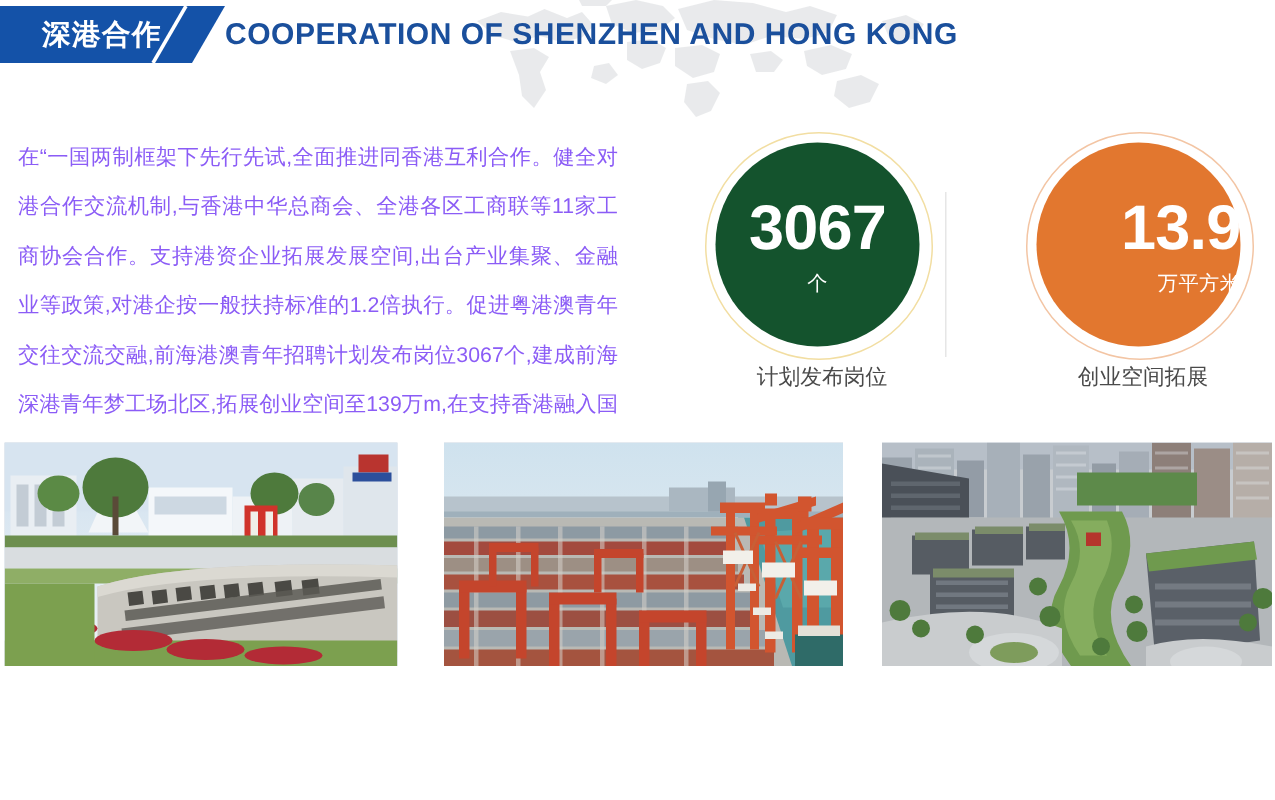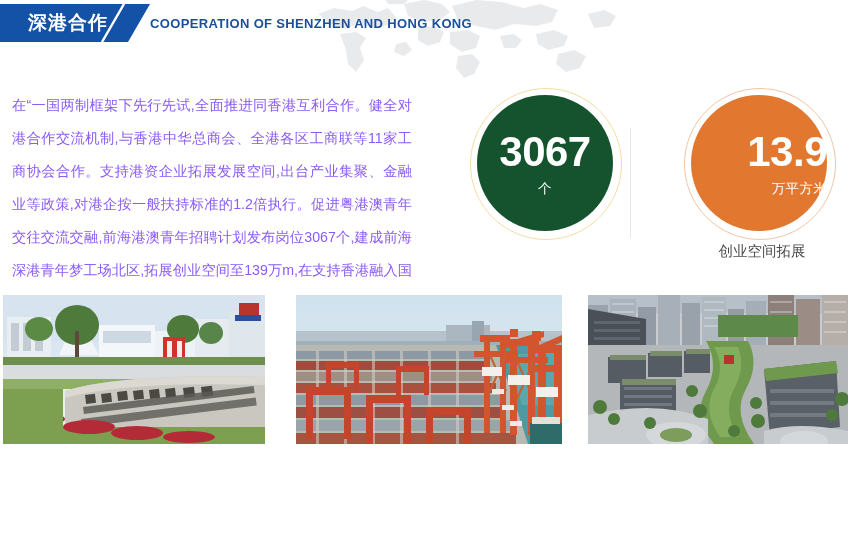--- a/index.html
+++ b/index.html
@@ -24,21 +24,21 @@
   #tag-label{
     position:absolute;left:14px;top:0;width:108px;height:38px;
     display:flex;align-items:center;justify-content:center;
     color:#ffffff;font-size:19px;font-weight:bold;letter-spacing:1px;
     z-index:2;white-space:nowrap;
   }
 
   #header-title{
     position:absolute;left:150px;top:0;height:46px;
     display:flex;align-items:center;
-    color:#1a4f9c;font-size:13px;font-weight:bold;letter-spacing:.35px;
+    color:#1a4f9c;font-size:20px;font-weight:bold;letter-spacing:.35px;
     white-space:nowrap;
   }
 
   
   #paragraph{
     position:absolute;left:12px;top:89px;width:400px;
     color:#8b5cf6;font-size:14.2px;line-height:33px;
     text-align:justify;text-justify:inter-character;
   }
 
@@ -124,20 +124,21 @@
 <div id="stats">
 
   <div id="stat-divider"></div>
 
   <div class="stat s0">
     <div class="ring" style="border:1.6px solid #f2dea2;"></div>
     <div class="disc" style="background:#14532d;">
       <div class="stat-value">3067</div>
       <div class="stat-unit">个</div>
     </div>
+    <div class="stat-caption">计划发布岗位</div>
   </div>
 
   <div class="stat s1">
     <div class="ring" style="border:1.6px solid #f3c5a4;"></div>
     <div class="disc" style="background:#e2772f;align-items:flex-end;">
       <div class="stat-value">13.9</div>
       <div class="stat-unit">万平方米</div>
     </div>
     <div class="stat-caption">创业空间拓展</div>
   </div>

